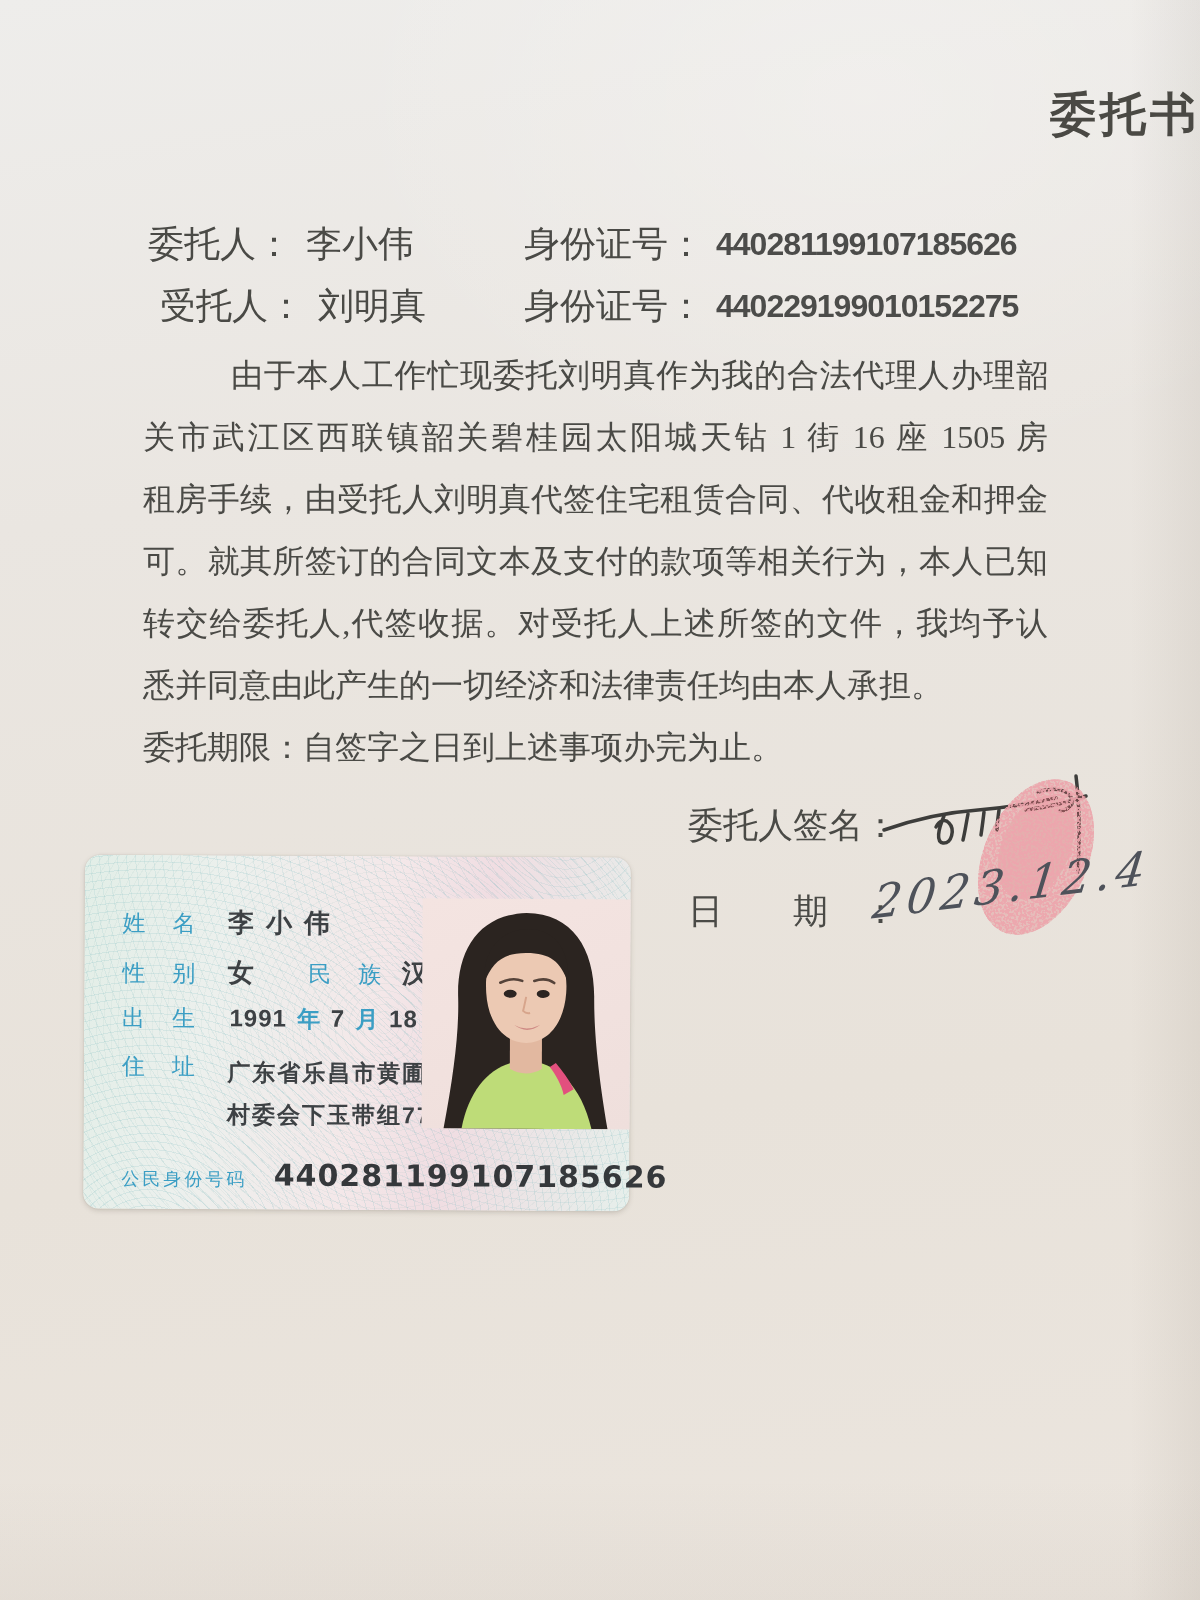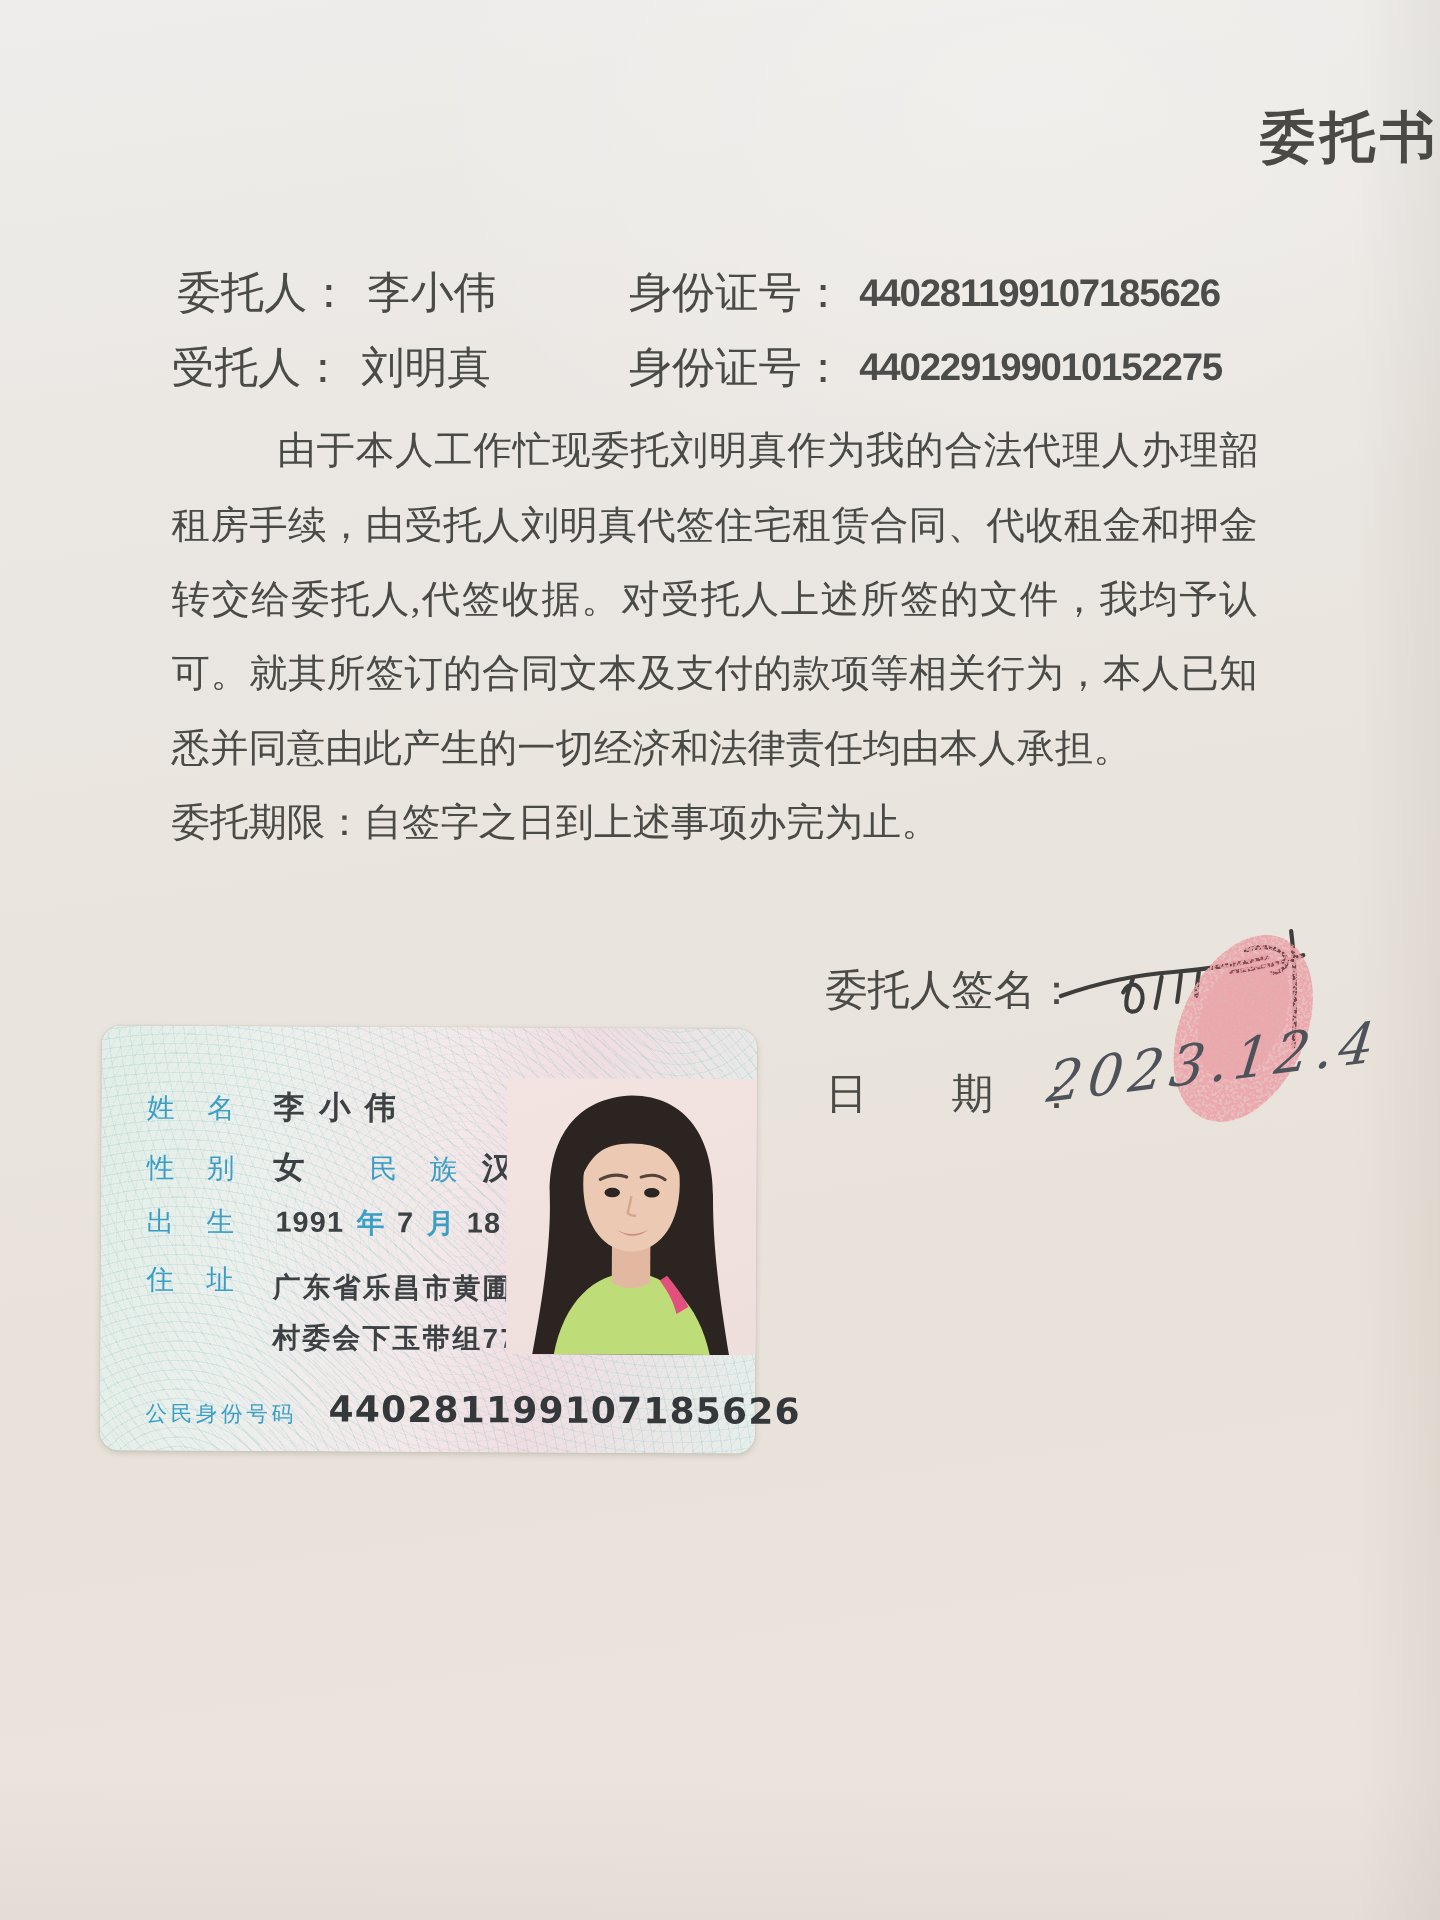--- a/index.html
+++ b/index.html
@@ -74,32 +74,33 @@
 <div class="shade"></div>
 
 <h1 class="title">委托书</h1>
 
 <div class="party" style="left:148px;top:220px;">
   <span>委托人：</span><span class="pname">李小伟</span>
 </div>
 <div class="party" style="left:524px;top:220px;">
   <span>身份证号：</span><span class="num">440281199107185626</span>
 </div>
-<div class="party" style="left:143px;top:282px;">
+<div class="party" style="left:160px;top:282px;">
   <span>受托人：</span><span class="pname">刘明真</span>
 </div>
 <div class="party" style="left:524px;top:282px;">
   <span>身份证号：</span><span class="num">440229199010152275</span>
 </div>
 
 <div class="body-lines">
   <div class="bline indent">由于本人工作忙现委托刘明真作为我的合法代理人办理韶</div>
+  <div class="bline">关市武江区西联镇韶关碧桂园太阳城天钻 1 街 16 座 1505 房</div>
   <div class="bline">租房手续，由受托人刘明真代签住宅租赁合同、代收租金和押金</div>
+  <div class="bline">可。就其所签订的合同文本及支付的款项等相关行为，本人已知</div>
   <div class="bline">转交给委托人,代签收据。对受托人上述所签的文件，我均予认</div>
-  <div class="bline">可。就其所签订的合同文本及支付的款项等相关行为，本人已知</div>
   <div class="bline noj">悉并同意由此产生的一切经济和法律责任均由本人承担。</div>
   <div class="bline noj">委托期限：自签字之日到上述事项办完为止。</div>
 </div>
 
 <div class="sig-label">委托人签名：</div>
 <div class="date-label">日　　期　：</div>
 
 <svg class="signature-svg" width="230" height="135" viewBox="0 0 230 135">
   <g fill="none" stroke="#3d3d3b" stroke-width="3.5" stroke-linecap="round">
     <path d="M4,62 C38,50 70,44 98,42 C122,40 150,36 176,30"></path>

